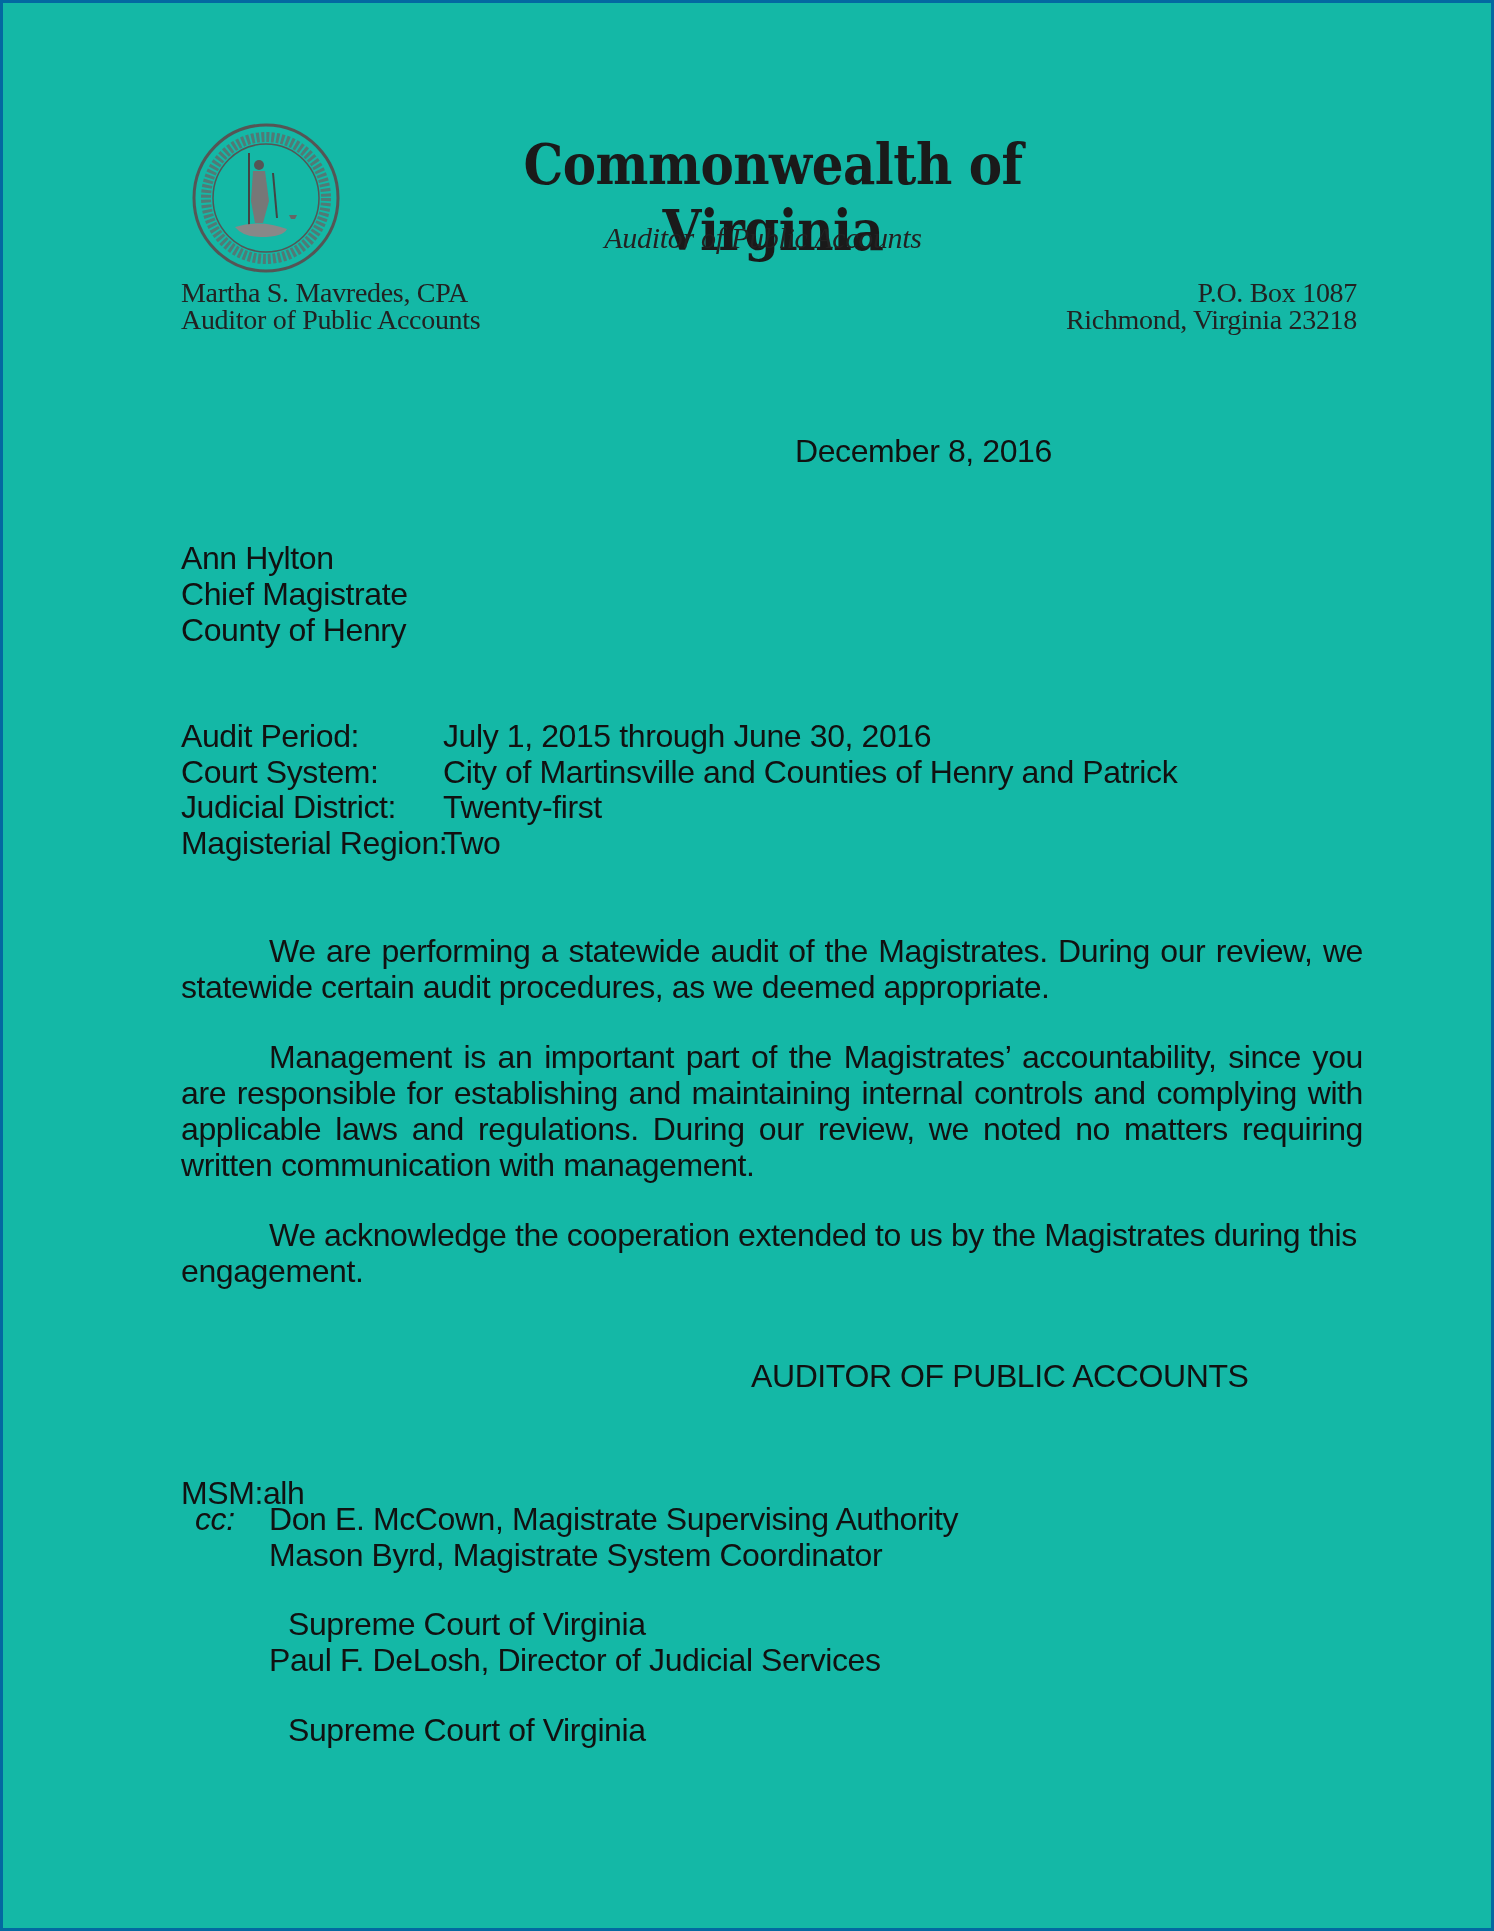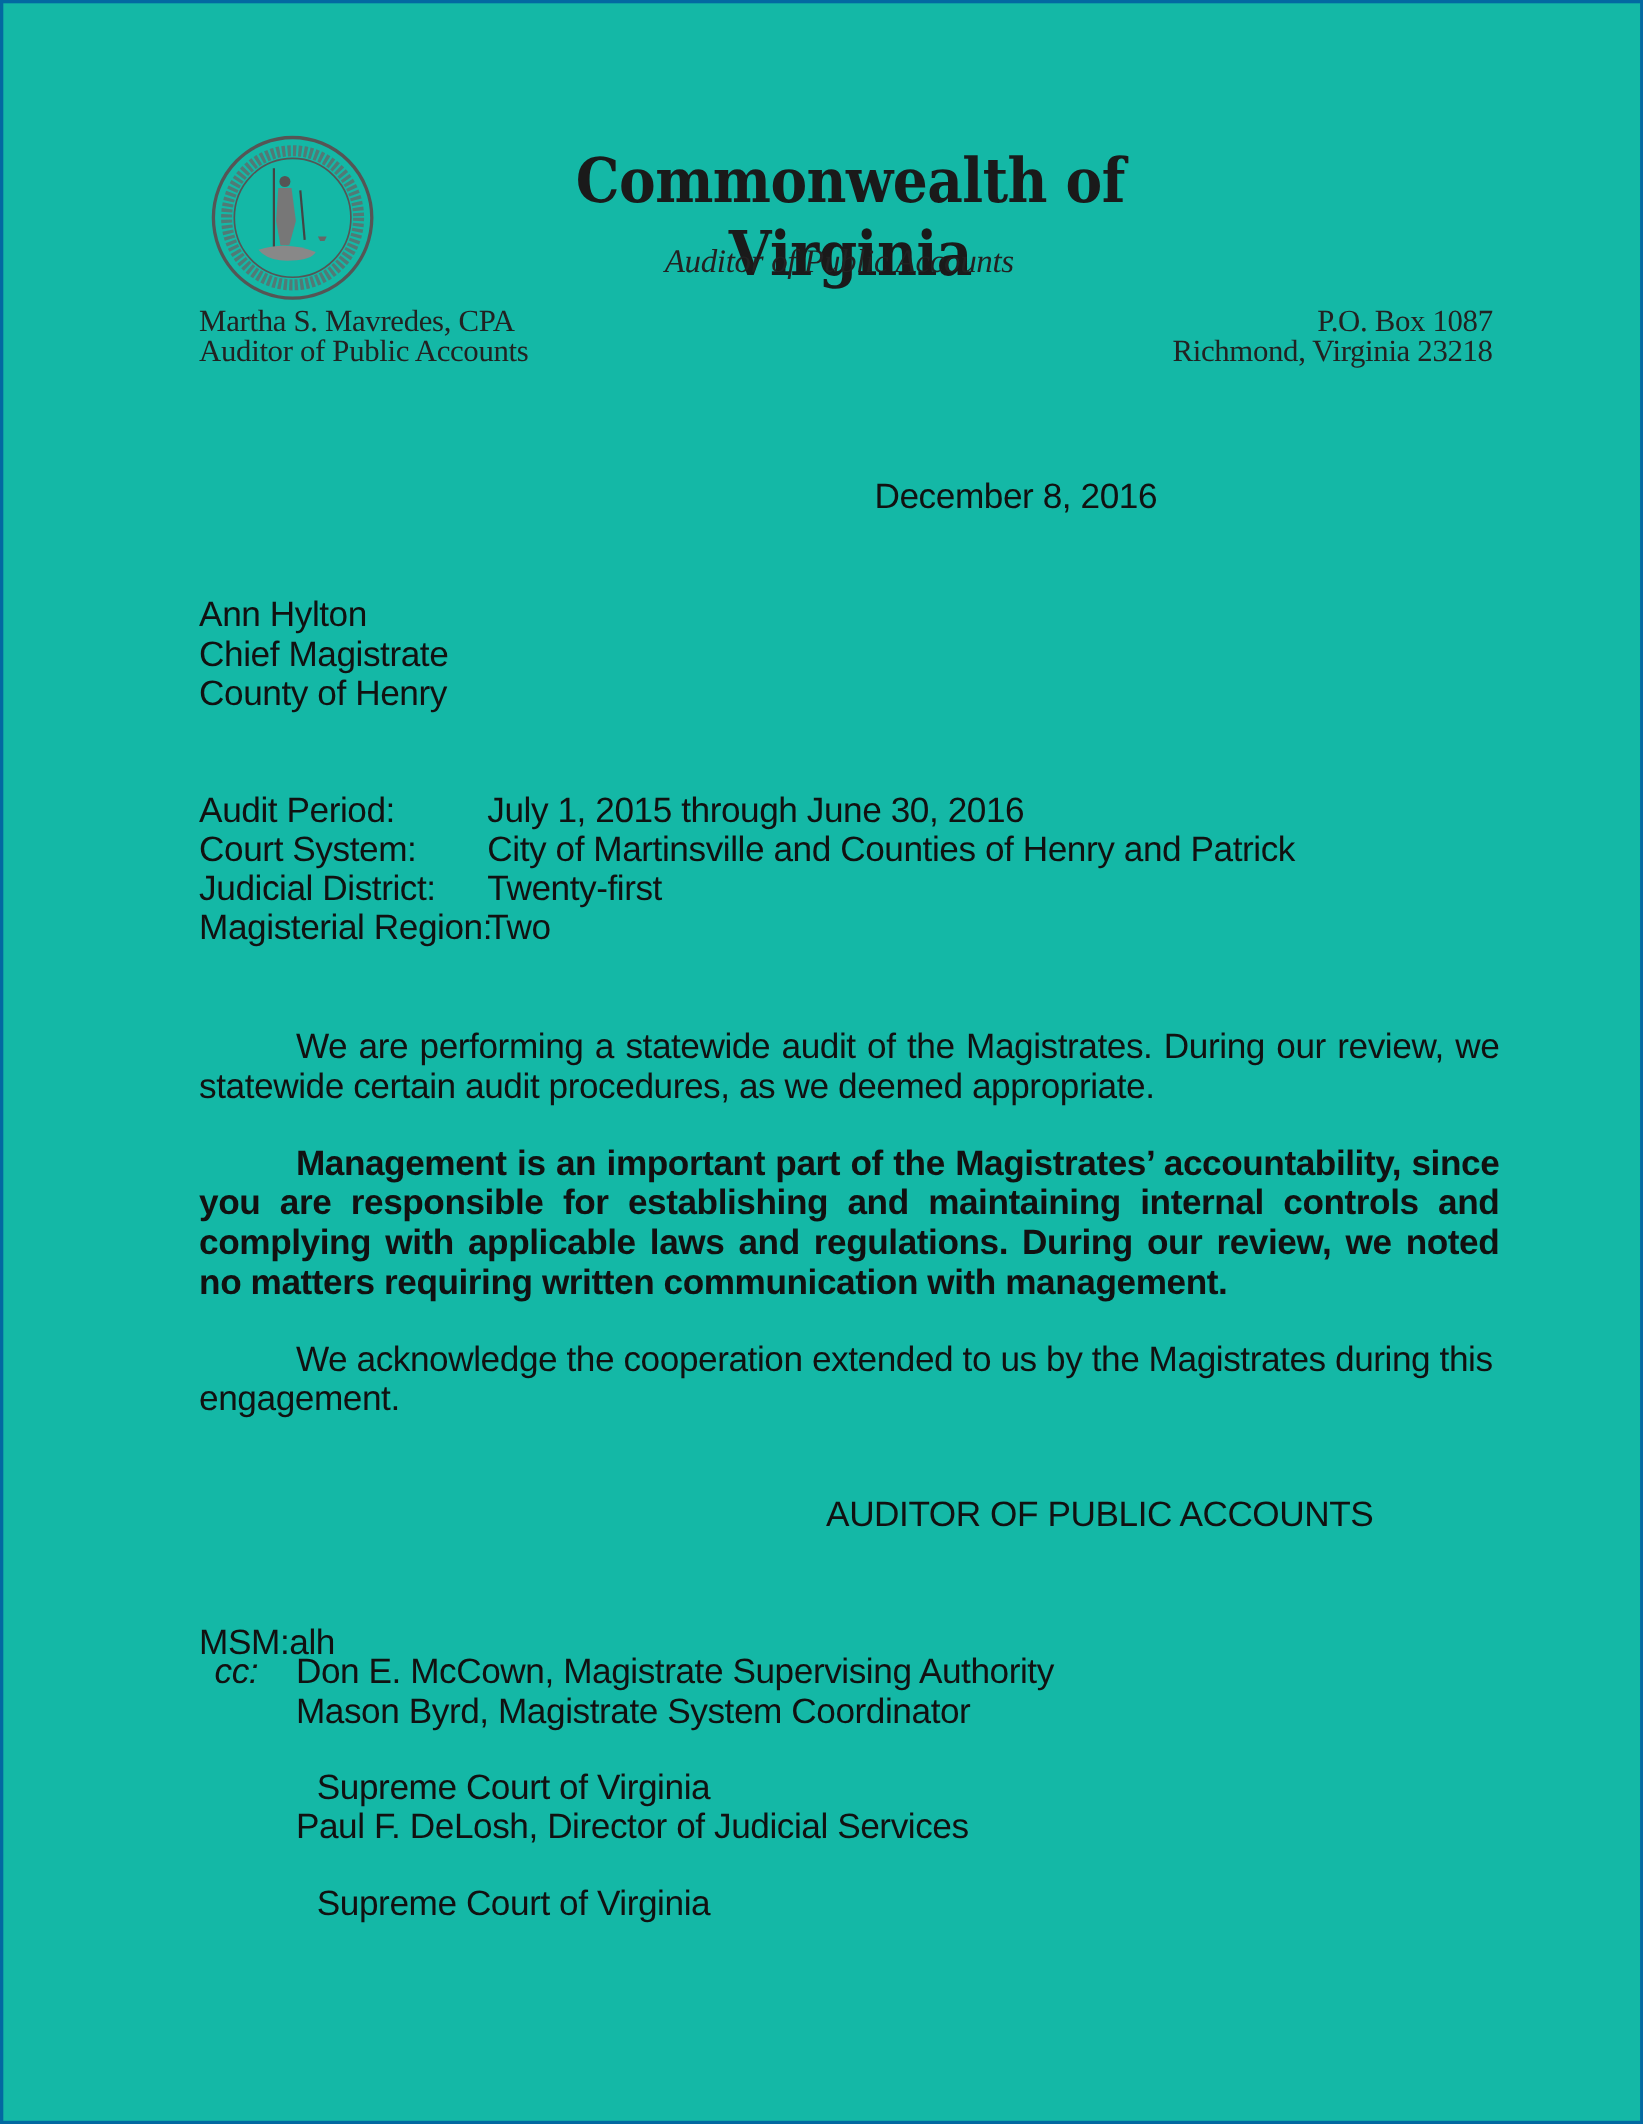--- a/index.html
+++ b/index.html
@@ -93,21 +93,21 @@
 
     .para {
       position: absolute;
       left: 178px;
       width: 1182px;
       text-align: justify;
       text-indent: 88px;
       white-space: normal;
     }
     .p1 { top: 930px; }
-    .p2 { top: 1036px; font-weight: bold; }
+    .p2 { top: 1036px; }
     .p3 { top: 1214px; text-align: left; }
 
     .sig { left: 748px; top: 1355px; }
     .initials { left: 178px; top: 1472px; }
     .cc-label { left: 192px; top: 1498px; font-style: italic; }
     .cc-list {
       position: absolute;
       left: 266px;
       top: 1498px;
     }

